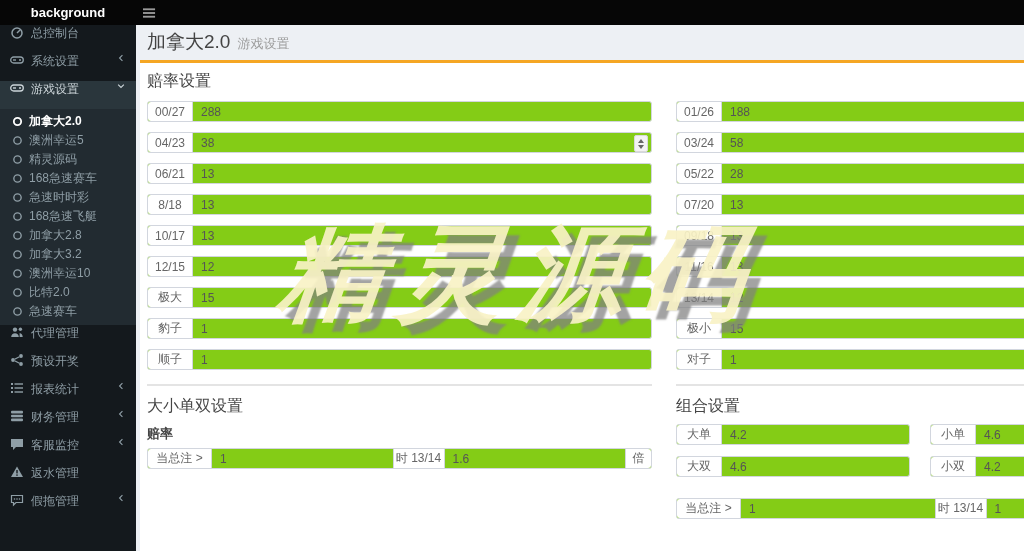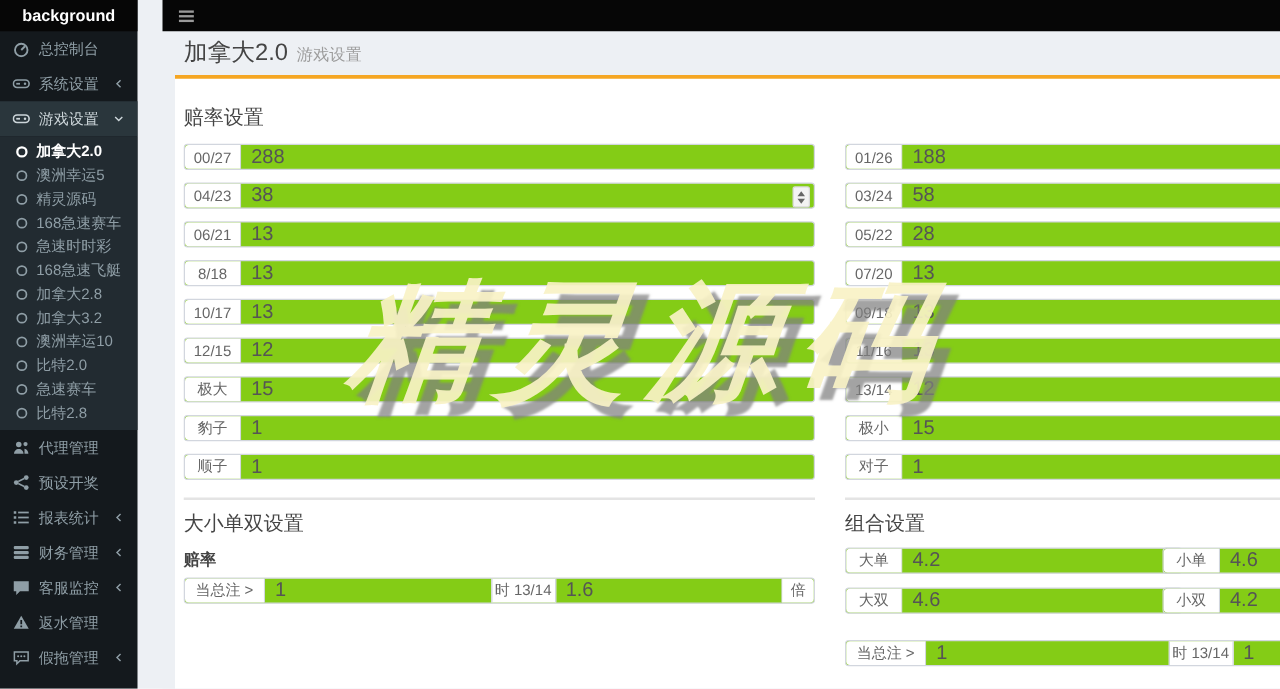--- a/index.html
+++ b/index.html
@@ -3,24 +3,24 @@
 <meta charset="utf-8">
 <style>
   * { box-sizing: border-box; }
   html,body { margin:0; padding:0; }
   body {
     width:1024px; height:551px; overflow:hidden; position:relative;
     font-family:"Liberation Sans","DejaVu Sans",sans-serif;
     background:#edf0f4;
   }
   
-  .sidebar { position:absolute; left:0; top:0; width:110px; height:551px; background:#14191d; z-index:10; }
+  .sidebar { position:absolute; left:0; top:0; width:136px; height:551px; background:#14191d; z-index:10; }
   .logo { height:25px; background:#060606; color:#fff; font-size:13px; font-weight:bold;
           display:flex; align-items:center; justify-content:center; }
-  .nav-item { height:28px; display:flex; align-items:center; padding:0 10px; color:#8f9ea6;
+  .nav-item { height:28px; display:flex; align-items:flex-start; padding:0 10px; color:#8f9ea6;
               font-size:12px; cursor:pointer; }
   .nav-item .icn { width:14px; height:14px; margin-right:7px; flex:none; display:inline-flex; }
   .nav-item .chev { margin-left:auto; width:10px; height:10px; flex:none; }
   .nav-item.active { background:#2a363c; color:#ccd5d9; }
   .submenu { background:#222b31; padding:3px 0 4px; }
   .sub-item { height:19px; display:flex; align-items:center; padding:0 10px 0 12px; color:#8f9ea6;
               font-size:12px; cursor:pointer; }
   .sub-item .icn { width:11px; height:11px; margin-right:6px; flex:none; display:inline-flex; }
   .sub-item.active { color:#fff; font-weight:bold; }
   svg { display:block; }
@@ -32,31 +32,31 @@
   .content { position:absolute; left:130px; top:25px; width:894px; height:526px;
              background:#edf0f4; overflow:hidden; }
   .page-header { margin-left:10px; padding:4px 0 5px 7px; }
   .title { font-size:19px; color:#444; }
   .subtitle { font-size:13px; color:#9d9d9d; margin-left:7px; }
   .box { margin-left:10px; width:1055px; background:#fff; border-top:3px solid #f5a623;
          padding:6px 0 60px 7px; min-height:620px; }
   .cols { display:flex; }
   .col-l { width:505px; margin-right:24px; flex:none; }
   .col-r { width:505px; flex:none; }
-  .sec-h { font-size:16px; color:#454545; font-weight:400; margin:16px 0 10px; line-height:20px; }
+  .sec-h { font-size:16px; color:#454545; font-weight:400; margin:2px 0 10px; line-height:20px; }
   .sec-h2 { font-size:16px; color:#454545; font-weight:400; margin:10px 0 8px; line-height:20px; }
   .row { margin-bottom:10px; }
   .ig { display:flex; height:21px; border:1px solid #d2d6de; border-radius:3px; background:#84cc16; position:relative; }
   .ad { display:flex; align-items:center; padding:0 8px; font-size:12px; color:#666;
         border-right:1px solid #d2d6de; white-space:nowrap; background:#fff; border-radius:3px 0 0 3px; }
   .ad.lbl { width:45px; justify-content:center; padding:0 2px; }
   .ad.w64 { width:64px; justify-content:center; padding:0 2px; }
   .ad.mid { border-left:1px solid #d2d6de; border-right:1px solid #d2d6de; width:52px; justify-content:center; border-radius:0; }
   .ad.end { border-right:none; border-left:1px solid #d2d6de; width:26px; justify-content:center; border-radius:0 3px 3px 0; }
-  .fi { flex:1; min-width:0; border:0; outline:0; padding:0 8px; font-size:16px; color:#555;
+  .fi { flex:1; min-width:0; border:0; outline:0; padding:0 8px; font-size:12px; color:#555;
         background:transparent; font-family:inherit; }
   .divider { border-top:2px solid #e4e4e4; margin-top:14px; }
   .rate-label { font-size:13px; font-weight:bold; color:#444; margin:9px 0 5px; }
   .combo-row { display:flex; margin-bottom:11px; }
   .combo-row .p1 { width:234px; margin-right:20px; flex:none; display:flex; }
   .combo-row .p2 { flex:1; display:flex; }
   .combo-row .ig { flex:1; }
   .gap21 { margin-top:21px; }
   .spin { position:absolute; right:3px; top:2px; width:14px; height:17px; background:#f3f3f3;
           border:1px solid #d9d9d9; border-radius:2px; display:flex; flex-direction:column;
@@ -200,28 +200,20 @@
       <span>比特2.0</span>
     </div>
     <div class="sub-item">
       <span class="icn">
           <svg viewBox="0 0 12 12" width="11" height="11">
             <circle cx="6" cy="6" r="4" fill="none" stroke="currentColor" stroke-width="1.5"></circle>
           </svg>
         </span>
       <span>急速赛车</span>
     </div>
-    <div class="sub-item">
-      <span class="icn">
-          <svg viewBox="0 0 12 12" width="11" height="11">
-            <circle cx="6" cy="6" r="4" fill="none" stroke="currentColor" stroke-width="1.5"></circle>
-          </svg>
-        </span>
-      <span>比特2.8</span>
-    </div>
   </div>
 
   <div class="nav-item">
     <span class="icn">
       <svg viewBox="0 0 14 14" width="14" height="14">
           <circle cx="5" cy="4.6" r="2.2" fill="currentColor"></circle>
           <path d="M1.2 12c0-2.1 1.7-3.8 3.8-3.8S8.8 9.9 8.8 12z" fill="currentColor"></path>
           <circle cx="10.4" cy="4.2" r="1.7" fill="currentColor"></circle>
           <path d="M9.6 8c1.8.4 3.1 1.9 3.1 4H9.6z" fill="currentColor"></path>
         </svg>

